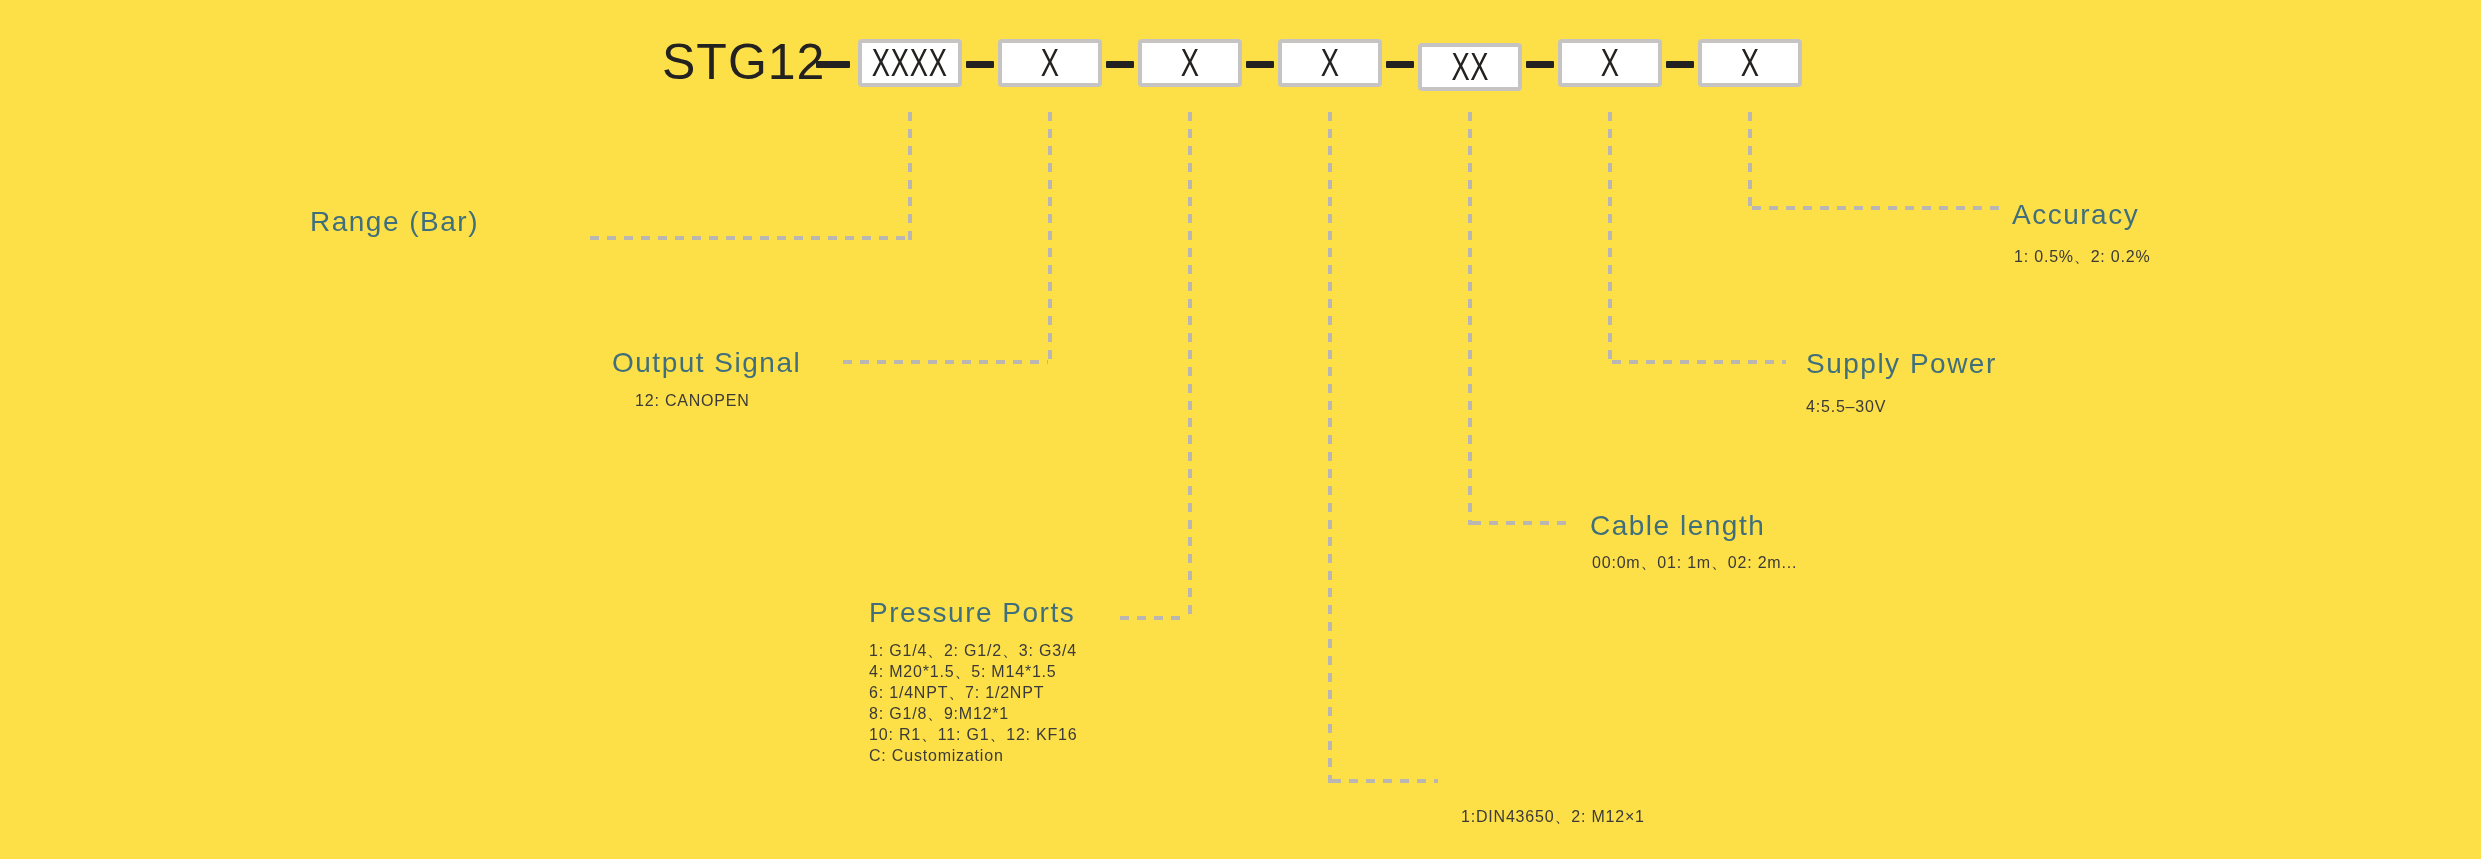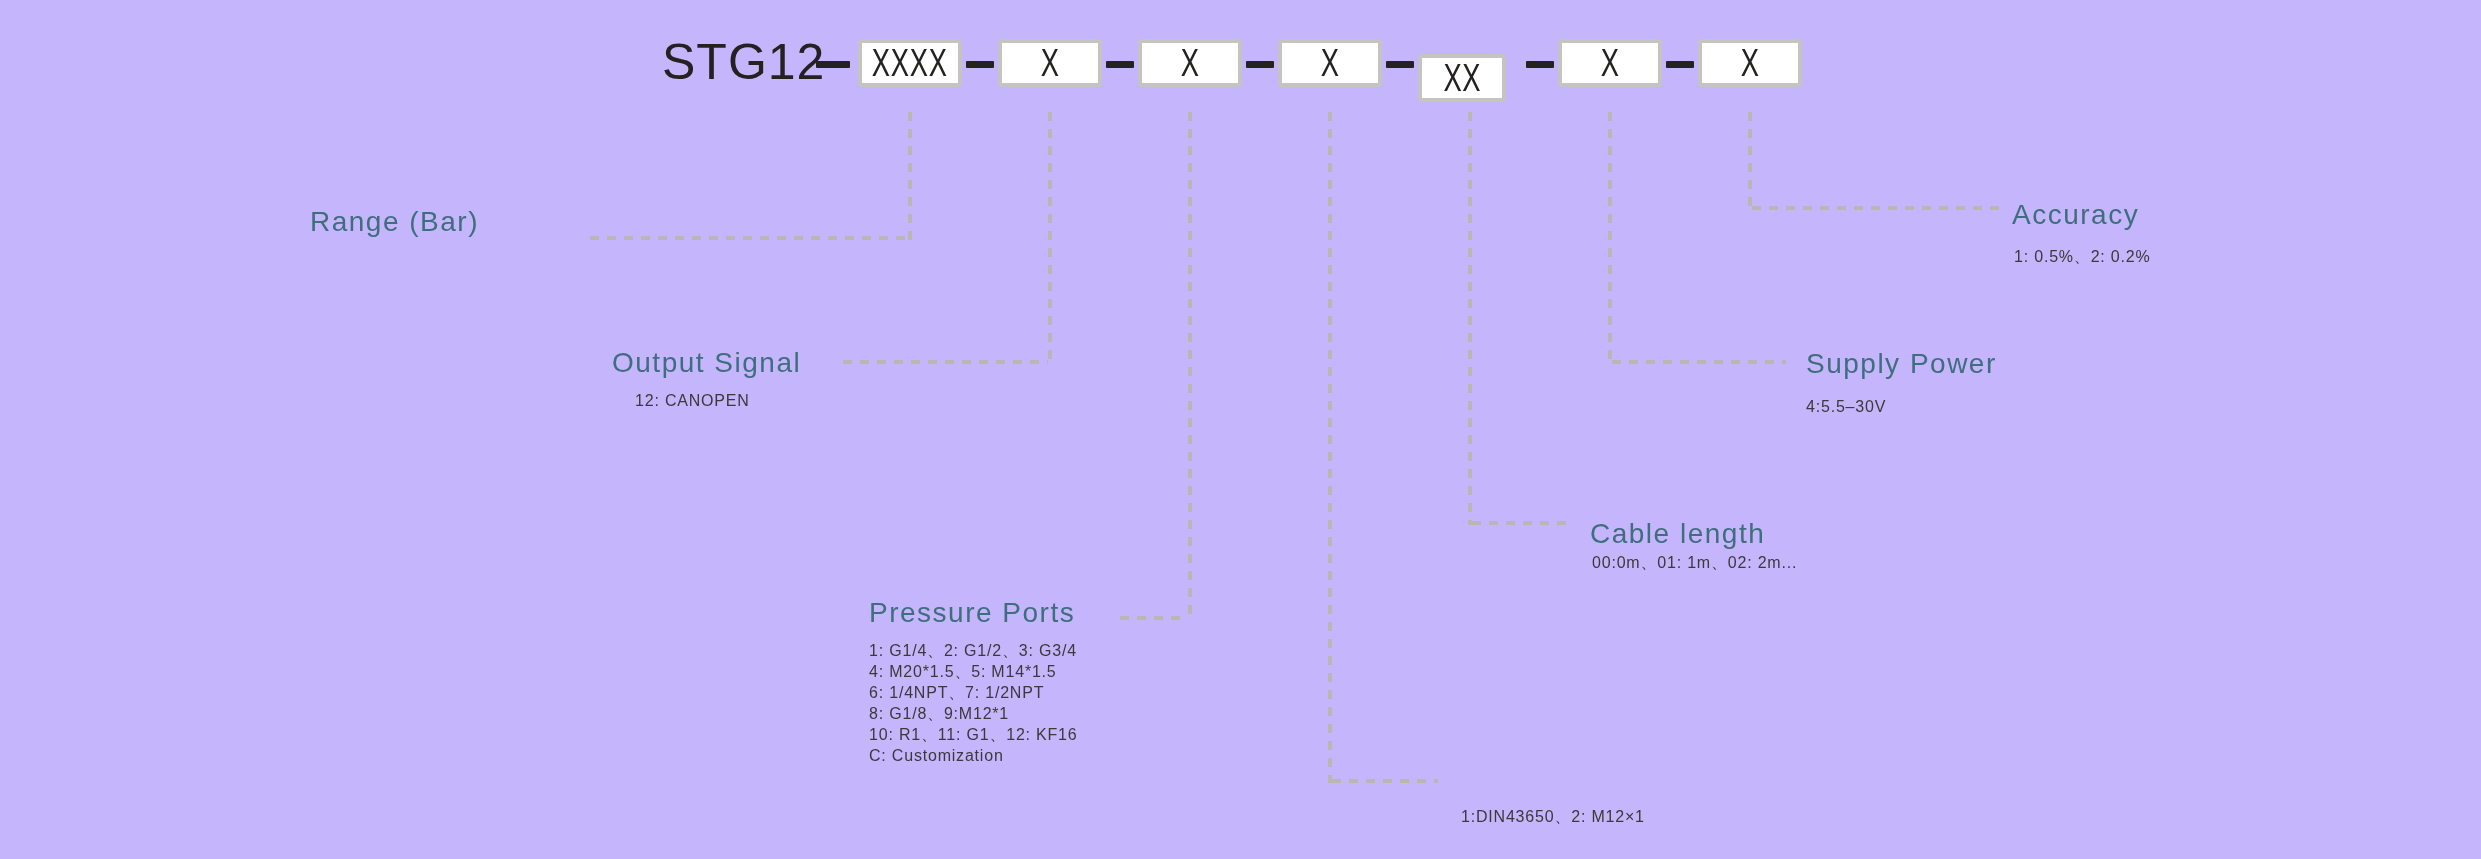--- a/index.html
+++ b/index.html
@@ -1,19 +1,19 @@
 <!DOCTYPE html>
 <html style="--heading: #3f6e7c; --body: #3b3a38; --dash: #bab6b1; --box_border: #c6c4c2; --code_text: #242220;"><head>
 <meta charset="utf-8">
 <style>
   html,body{margin:0;padding:0;background:#ffffff;}
   .canvas{
     position:relative;
     width:2481px;height:859px;
-    background:#c4b5fd;
+    background:#fde047;
     overflow:hidden;
     font-family:"Liberation Sans","DejaVu Sans",sans-serif;
   }
   .abs{position:absolute;}
 
   
   .code-prefix{
     font-size:50px;line-height:58px;color:var(--code_text,#242220);
     letter-spacing:1px;white-space:nowrap;
   }
@@ -76,21 +76,21 @@
   <div class="abs code-box" style="left:1138px;top:39px;width:104px;">
     <span class="code-x">X</span>
   </div>
   <div class="abs code-sep" style="left:1246px;top:61px;width:28px;"></div>
 
   <div class="abs code-box" style="left:1278px;top:39px;width:104px;">
     <span class="code-x">X</span>
   </div>
   <div class="abs code-sep" style="left:1386px;top:61px;width:28px;"></div>
 
-  <div class="abs code-box" style="left:1418px;top:54px;width:88px;">
+  <div class="abs code-box" style="left:1418px;top:43px;width:104px;">
     <span class="code-x">XX</span>
   </div>
   <div class="abs code-sep" style="left:1526px;top:61px;width:28px;"></div>
 
   <div class="abs code-box" style="left:1558px;top:39px;width:104px;">
     <span class="code-x">X</span>
   </div>
   <div class="abs code-sep" style="left:1666px;top:61px;width:28px;"></div>
 
   <div class="abs code-box" style="left:1698px;top:39px;width:104px;">
@@ -132,21 +132,21 @@
     <div>6: 1/4NPT、7: 1/2NPT</div>
     <div>8: G1/8、9:M12*1</div>
     <div>10: R1、11: G1、12: KF16</div>
     <div>C: Customization</div>
   </div>
 
   <div class="abs values" style="left:1461px;top:806px;">
     <div>1:DIN43650、2: M12×1</div>
   </div>
 
-  <div class="abs heading" style="left:1590px;top:510px;margin-top:8px;">Cable length</div>
+  <div class="abs heading" style="left:1590px;top:510px;">Cable length</div>
   <div class="abs values" style="left:1592px;top:552px;">
     <div>00:0m、01: 1m、02: 2m...</div>
   </div>
 
   <div class="abs heading" style="left:1806px;top:348px;">Supply Power</div>
   <div class="abs values" style="left:1806px;top:396px;">
     <div>4:5.5–30V</div>
   </div>
 
   <div class="abs heading" style="left:2012px;top:199px;">Accuracy</div>

